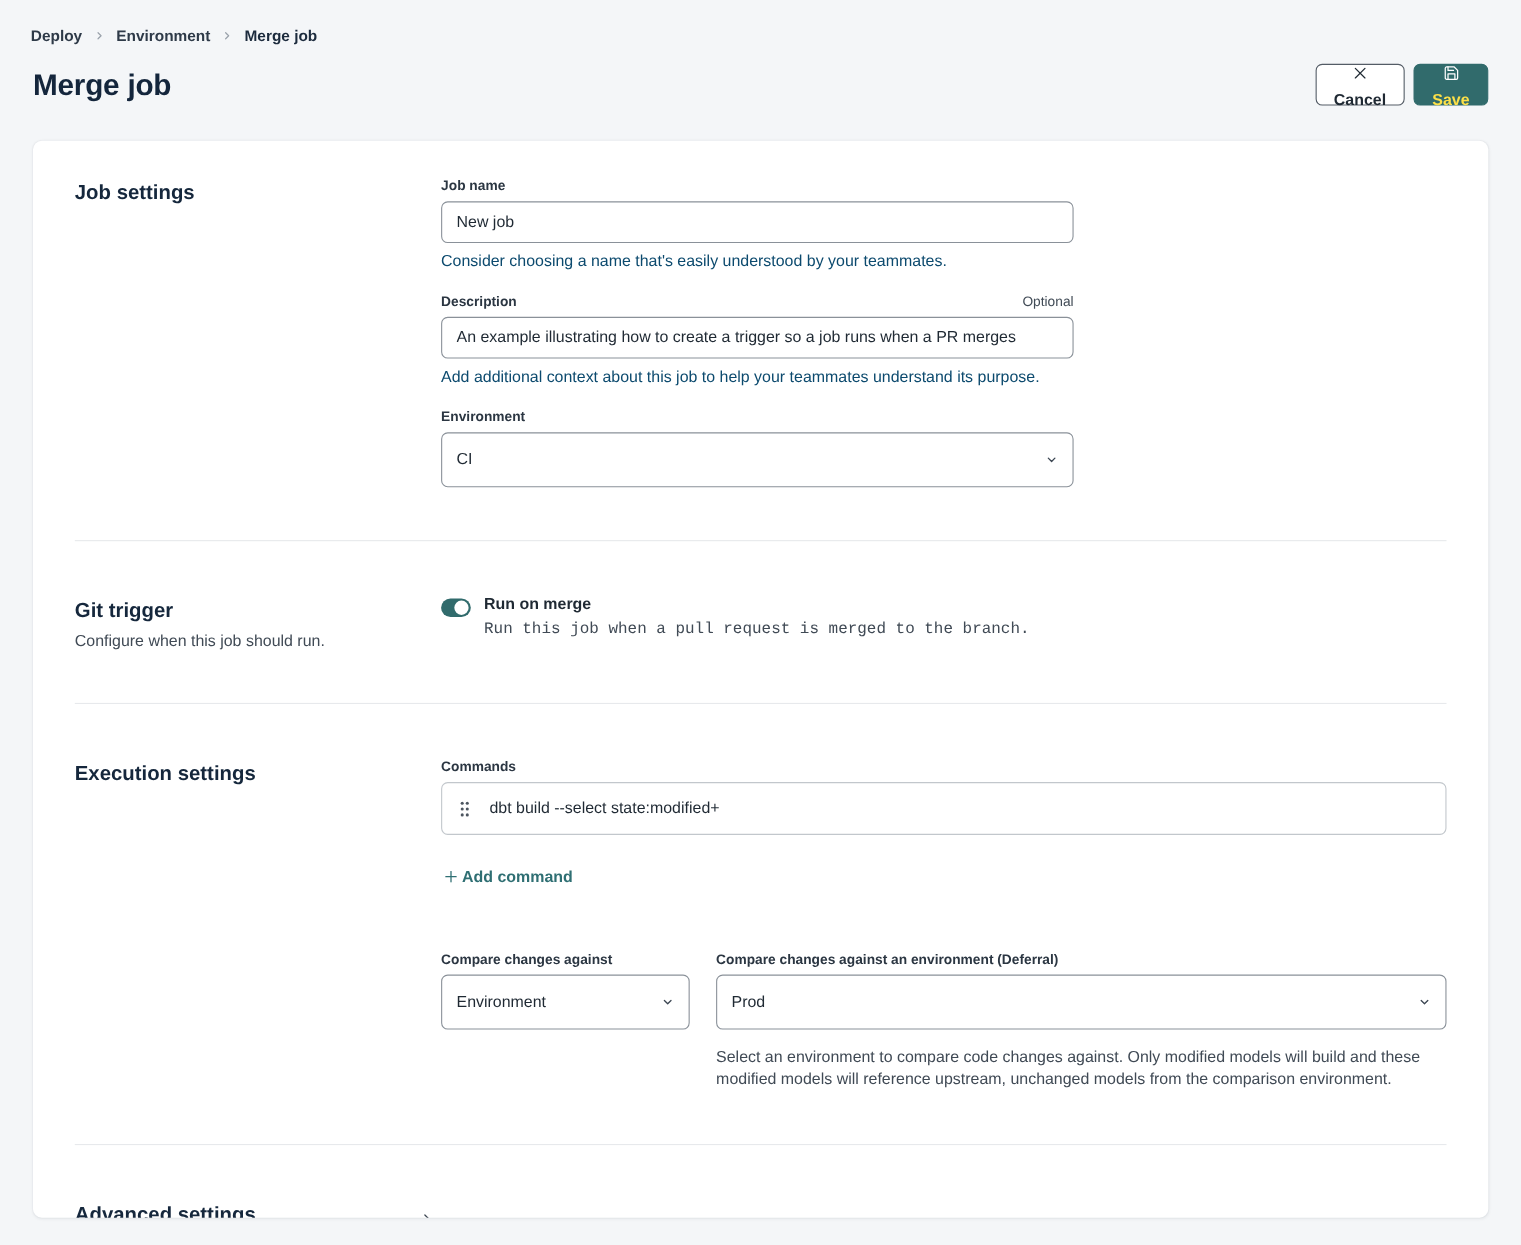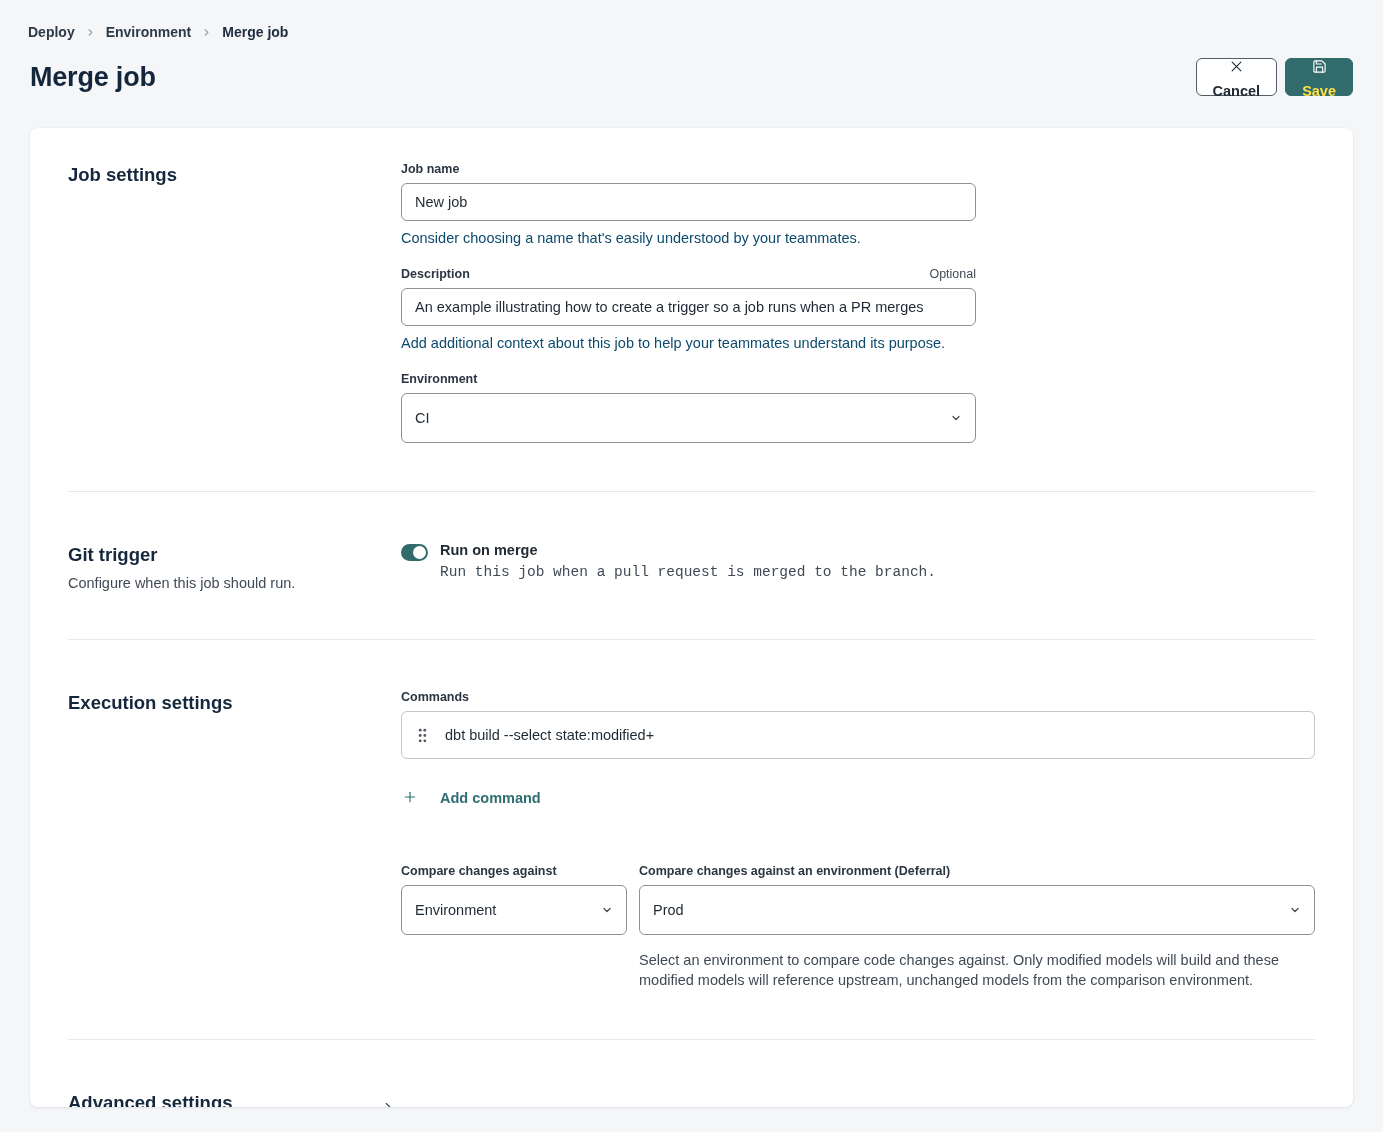--- a/index.html
+++ b/index.html
@@ -100,26 +100,26 @@
   
   .command-row {
     display:flex; align-items:center; gap:18px;
     border:1px solid #c2c7cc; border-radius:6px;
     height:48px; padding:0 16px; margin-top:3px;
     background:#fff;
   }
   .grip { display:flex; align-items:center; cursor:grab; }
   .command-text { font-size:14.5px; color:#1f2933; }
   .add-command {
-    display:inline-flex; align-items:flex-start; gap:23px;
+    display:inline-flex; align-items:flex-start; gap:3px;
     margin-top:31px; background:none; border:none; padding:0 2px;
     color:#2f6f73; font-size:14.5px; font-weight:600;
     font-family:inherit; cursor:pointer;
   }
-  .compare-row { display:flex; gap:12px; margin-top:56px; }
+  .compare-row { display:flex; gap:24px; margin-top:56px; }
   .compare-col-1 { width:226px; flex:0 0 226px; }
   .compare-col-2 { flex:1; min-width:0; }
   .deferral-helper { max-width:648px; margin-top:15px; font-size:14.5px; color:#404a55; line-height:1.4; }
 
   
   .advanced-chevron { margin-left:-20px; padding-top:10px; color:#3c4652; cursor:pointer; }
 </style>
 </head>
 <body>
 

